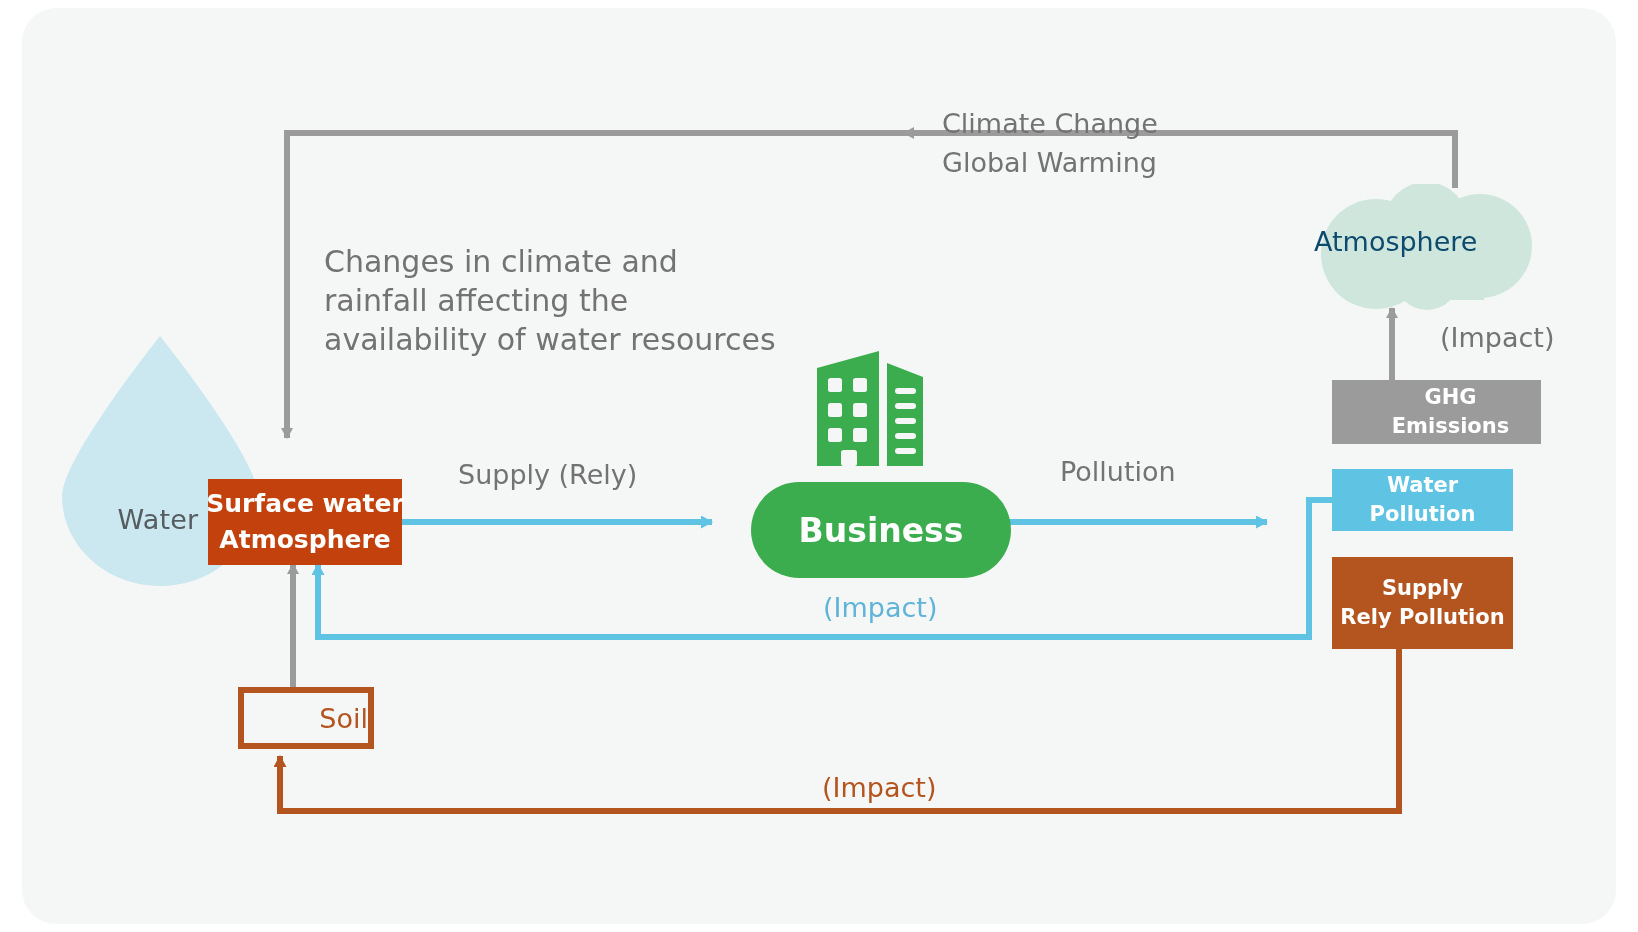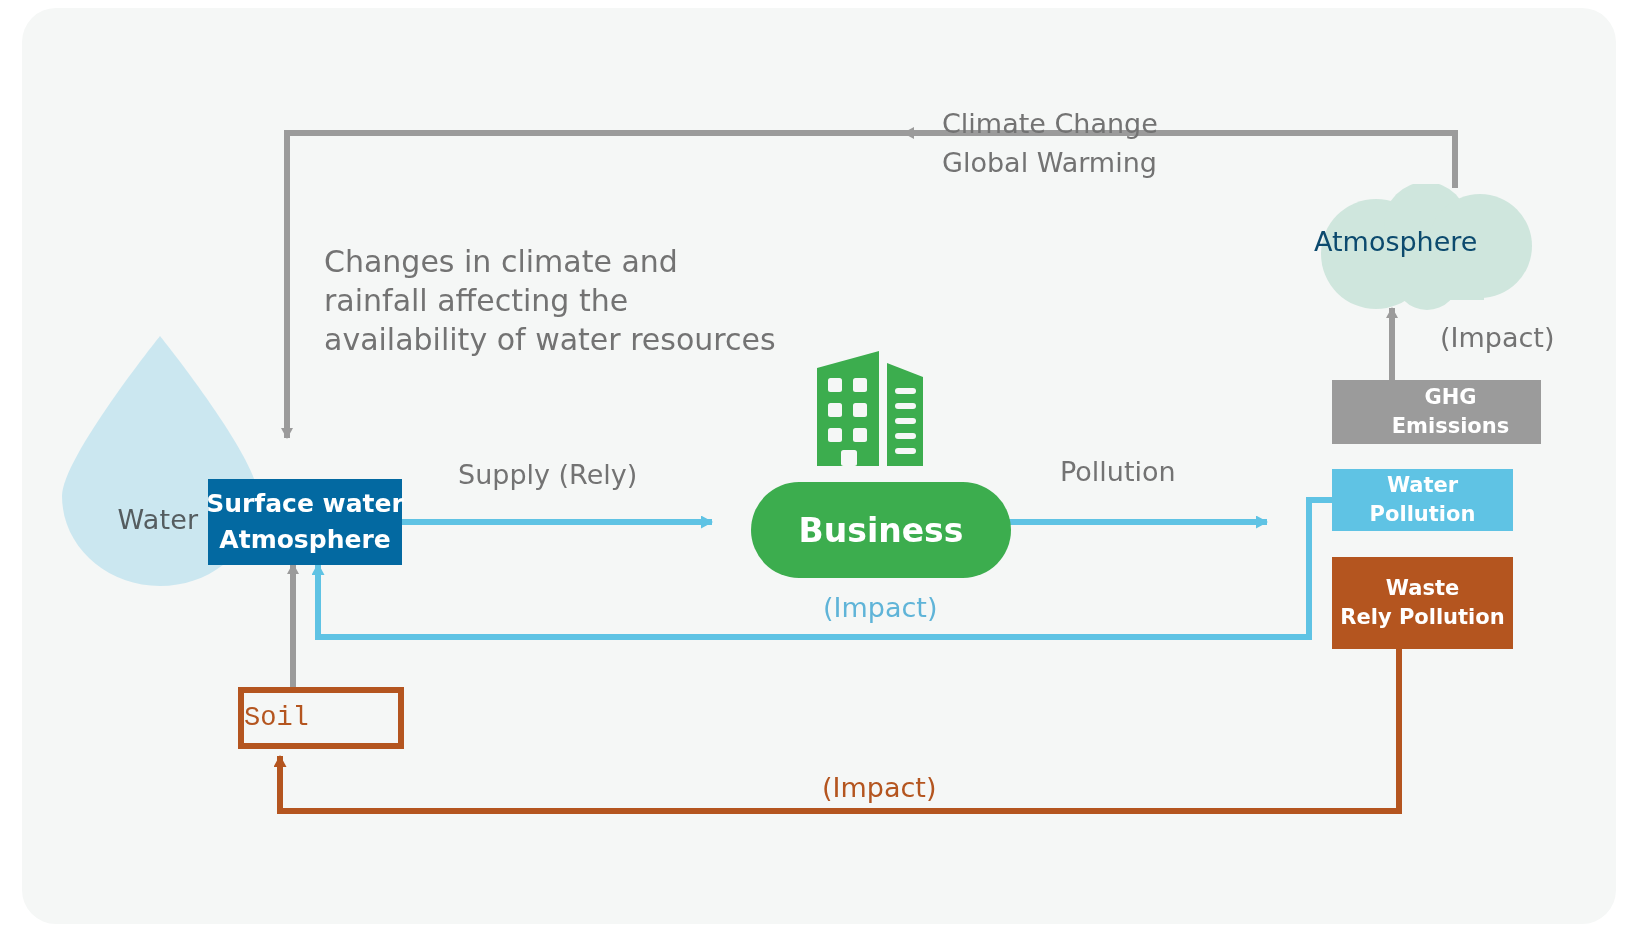--- a/index.html
+++ b/index.html
@@ -31,36 +31,36 @@
     left: 86px; top: 496px;
     width: 100px; text-align: center;
     font-size: 27px; color: #555d60;
     letter-spacing: .2px;
   }
 
   
   #surface-water-box {
     left: 186px; top: 471px;
     width: 194px; height: 86px;
-    background: #0369a1;
+    background: #c2410c;
     display: flex; flex-direction: column;
     align-items: center; justify-content: center;
   }
   #surface-water-box .ln {
     color: #ffffff; font-size: 25px; font-weight: bold;
     line-height: 36px; white-space: nowrap;
   }
 
   
   #soil-box {
     left: 216px; top: 679px;
-    width: 166px; height: 62px;
+    width: 136px; height: 62px;
     border: 6px solid #b4551f;
     box-sizing: border-box;
-    display: flex; align-items: center; justify-content: flex-start; font-family: Liberation Mono, monospace;
+    display: flex; align-items: center; justify-content: flex-end;
   }
   #soil-box .ln { color: #b4551f; font-size: 27px; }
 
   
   #business-icon { left: 795px; top: 343px; width: 130px; height: 115px; }
   #business-pill {
     left: 729px; top: 474px;
     width: 260px; height: 96px;
     background: #3cad4e;
     border-radius: 48px;
@@ -204,21 +204,21 @@
     <div class="ln">GHG</div>
     <div class="ln">Emissions</div>
   </div>
 
   <div class="abs rbox" id="water-pollution-box">
     <div class="ln">Water</div>
     <div class="ln">Pollution</div>
   </div>
 
   <div class="abs rbox" id="waste-soil-box">
-    <div class="ln">Waste</div>
+    <div class="ln">Supply</div>
     <div class="ln">Rely Pollution</div>
   </div>
 
   <div class="abs tlabel" id="climate-change-label">Climate Change
 Global Warming</div>
 
   <div class="abs tlabel" id="changes-note-label">Changes in climate and
 rainfall affecting the
 availability of water resources</div>
 

